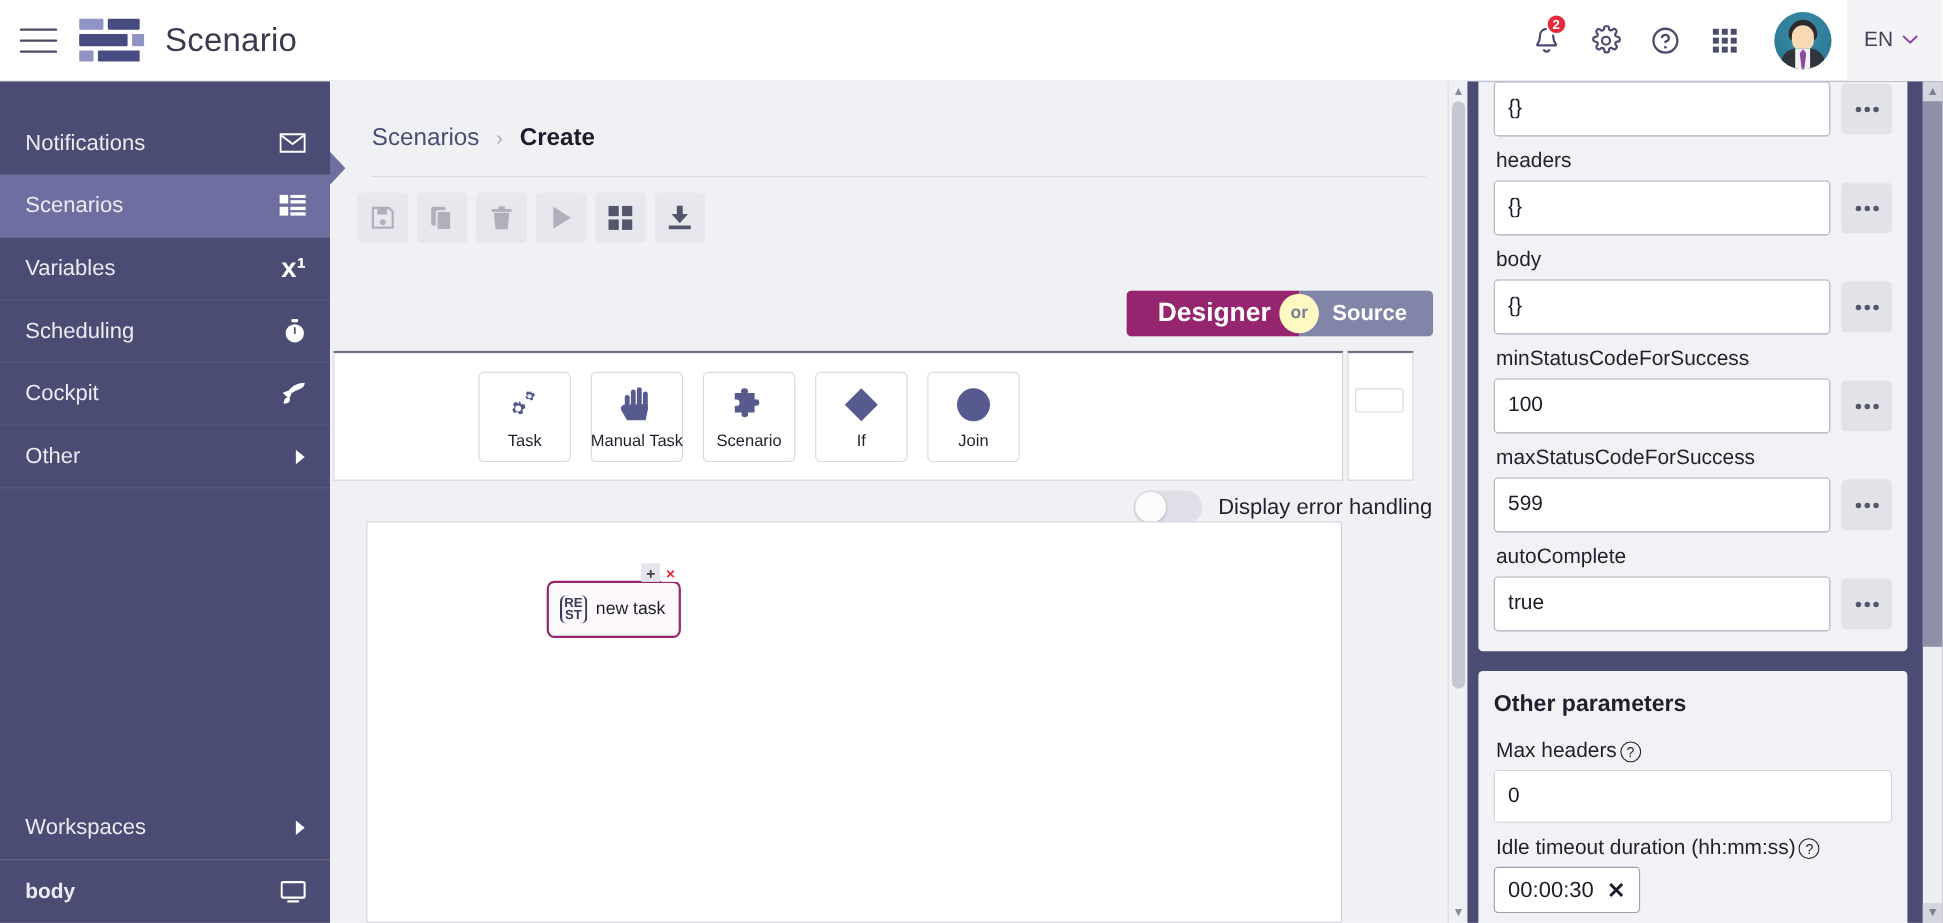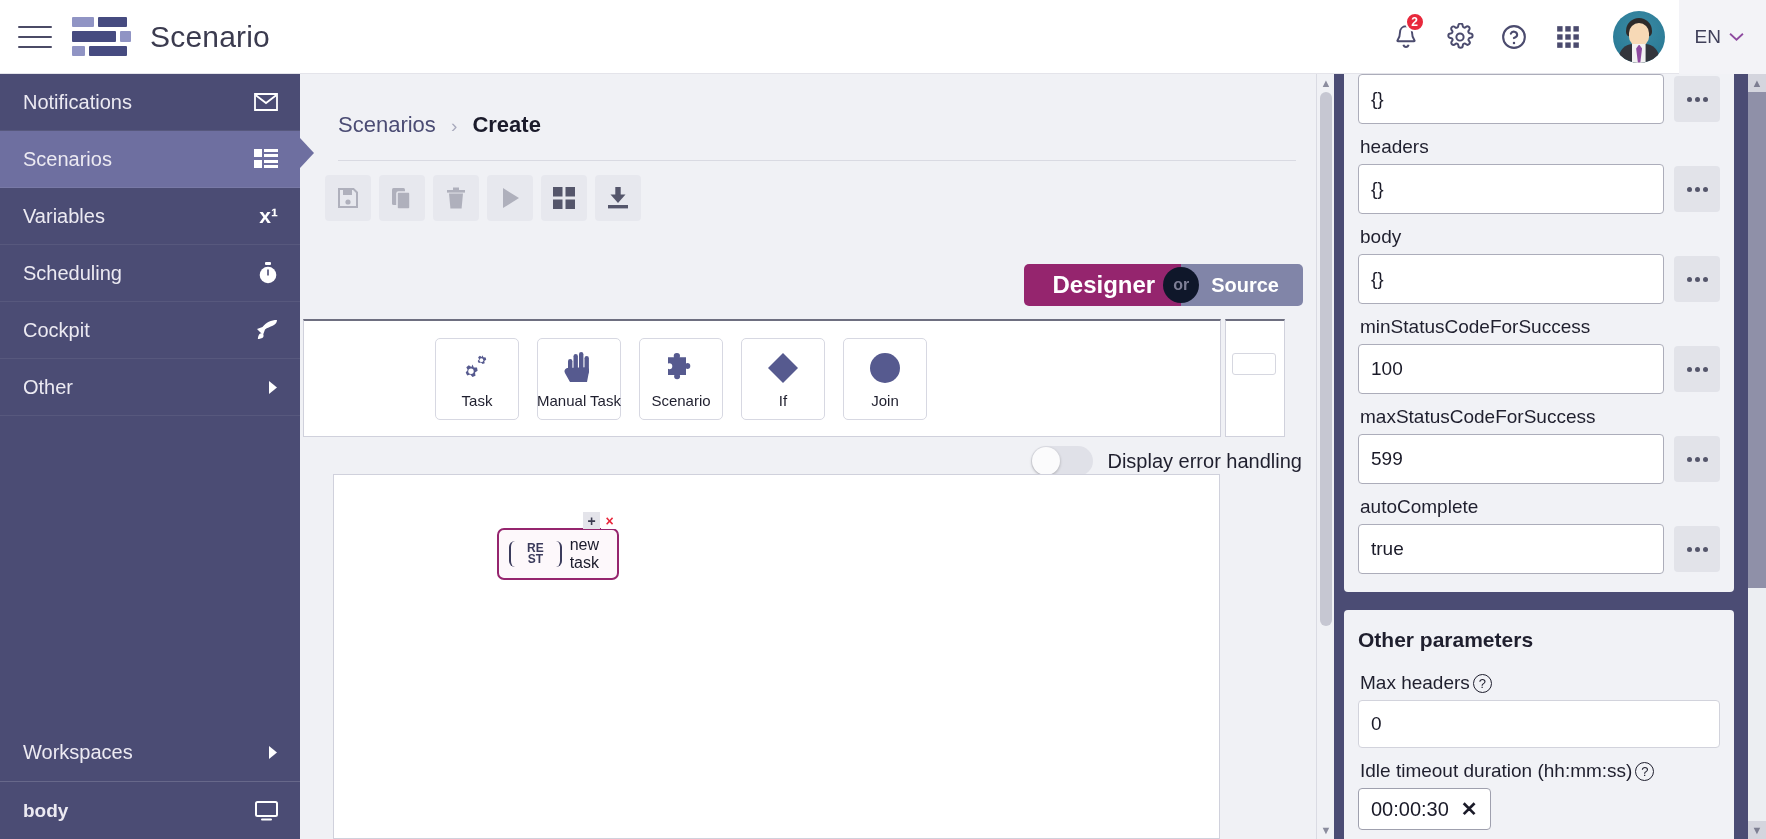--- a/index.html
+++ b/index.html
@@ -54,21 +54,21 @@
             background: #8e4aa0; clip-path: polygon(50% 0,100% 22%,70% 100%,30% 100%,0 22%); }
   .lang { display: flex; align-items: center; gap: 8px; height: 74px; padding: 0 22px 0 16px;
           background: #f3f3f7; font-size: 19px; color: #40405a; cursor: pointer; }
   .lang .chev { color: #8e4aa0; font-size: 15px; }
 
   
   .sidebar {
     position: absolute; top: 74px; left: 0; width: 300px; height: 765px;
     background: #4b4c74; display: flex; flex-direction: column;
   }
-  .snav { flex: none; }
+  .snav { flex: none; margin-top: 28px; }
   .sitem {
     height: 57px; display: flex; align-items: center; padding: 0 22px 0 23px;
     color: #eceaf2; font-size: 20px; cursor: pointer;
     border-bottom: 1px solid rgba(255,255,255,0.07);
   }
   .sitem.active { background: #6e6fa0; }
   .sitem .slabel { flex: 1; }
   .sitem .sicon { width: 28px; display: flex; justify-content: flex-end;
                   align-items: center; color: #ffffff; font-size: 19px; }
   .sfill { flex: 1; }
@@ -97,21 +97,21 @@
           display: flex; align-items: center; justify-content: center; cursor: pointer; }
   .tbtn svg { opacity: .45; }
   .tbtn.enabled svg { opacity: 1; }
 
   .mode-toggle {
     position: absolute; right: 31px; top: 190px; display: flex; align-items: center;
     height: 42px; border-radius: 5px; overflow: hidden; cursor: pointer;
   }
   .mode-designer { background: #95256e; color: #fff; font-weight: bold; font-size: 24px;
                    padding: 0 26px 0 28px; height: 42px; display: flex; align-items: center; }
-  .mode-or { width: 36px; height: 36px; border-radius: 50%; background: #0f172a;
+  .mode-or { width: 36px; height: 36px; border-radius: 50%; background: #fef9c3;
              color: #7e7f96; font-size: 16px; font-weight: bold;
              display: flex; align-items: center; justify-content: center;
              margin: 0 -18px; z-index: 2; }
   .mode-source { background: #8185a8; color: #fff; font-weight: bold; font-size: 20px;
                  padding: 0 24px 0 30px; height: 42px; display: flex; align-items: center; }
 
   .palette {
     position: absolute; left: 3px; top: 245px; width: 918px; height: 118px;
     background: #ffffff; border: 1px solid #d0d1dc; border-top: 2px solid #6e6f80;
     display: flex; align-items: center; gap: 18px; padding-left: 131px;
@@ -145,21 +145,21 @@
     background: #ffffff; border: 1px solid #d0d1dc;
   }
   .rest-node {
     position: absolute; left: 163px; top: 53px; width: 122px; height: 52px;
     border: 2px solid #95256e; border-radius: 7px; background: #fdf8fb;
     display: flex; align-items: center; padding-left: 10px; gap: 8px; cursor: move;
   }
   .rest-logo { font-size: 12px; font-weight: bold; color: #3b3b5c; line-height: 11px;
                text-align: center; font-family: "Liberation Sans", sans-serif;
                border-left: 2px solid #3b3b5c; border-right: 2px solid #3b3b5c;
-               border-radius: 6px; padding: 2px 16px; }
+               border-radius: 6px; padding: 2px 2px; }
   .rest-label { font-size: 16px; color: #1b1b2b; }
   .node-btn { position: absolute; width: 17px; height: 17px; top: -18px;
               display: flex; align-items: center; justify-content: center;
               font-size: 14px; font-weight: bold; cursor: pointer; line-height: 1; }
   .node-add { right: 17px; background: #e4e4ea; color: #3b3b4f; }
   .node-del { right: -1px; background: #ffffff; color: #e8283c; }
 
   .vscroll {
     position: absolute; right: 0; top: 0; width: 18px; height: 765px; background: #f0f1f5;
     border-left: 1px solid #dadbe3;
@@ -304,21 +304,21 @@
             <rect x="10" y="5" width="14" height="3"></rect>
             <rect x="0" y="11" width="8" height="8"></rect>
               <rect x="10" y="11" width="14" height="3"></rect>
             <rect x="10" y="16" width="14" height="3"></rect>
           </svg>
         </span>
       </div>
 
       <div class="sitem">
         <span class="slabel">Variables</span>
-        <span class="sicon" style="font-weight:bold;font-size:21px;">x¹</span>
+        <span class="sicon" style="font-weight:bold;font-size:25px;">x¹</span>
       </div>
 
       <div class="sitem">
         <span class="slabel">Scheduling</span>
         <span class="sicon">
           <svg width="20" height="23" viewBox="0 0 20 23" fill="#ffffff">
             <rect x="7" y="0" width="6" height="3" rx="1"></rect>
             <circle cx="10" cy="13" r="8.3"></circle>
             <rect x="9.2" y="7.5" width="1.6" height="6" fill="#4b4c74"></rect>
           </svg>

